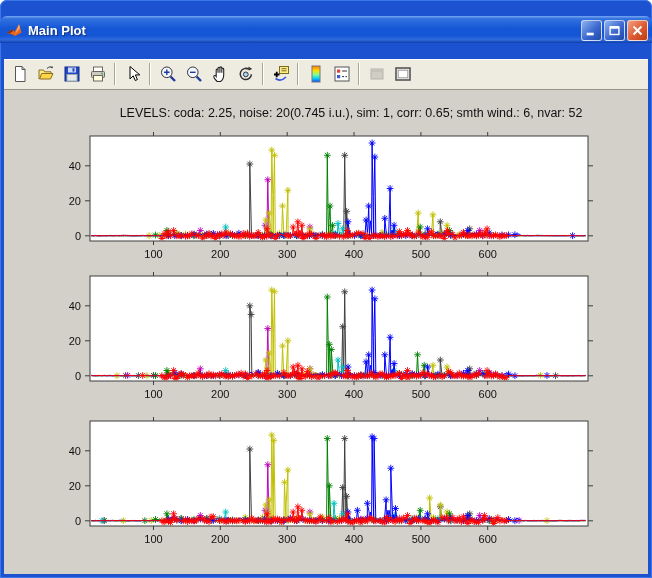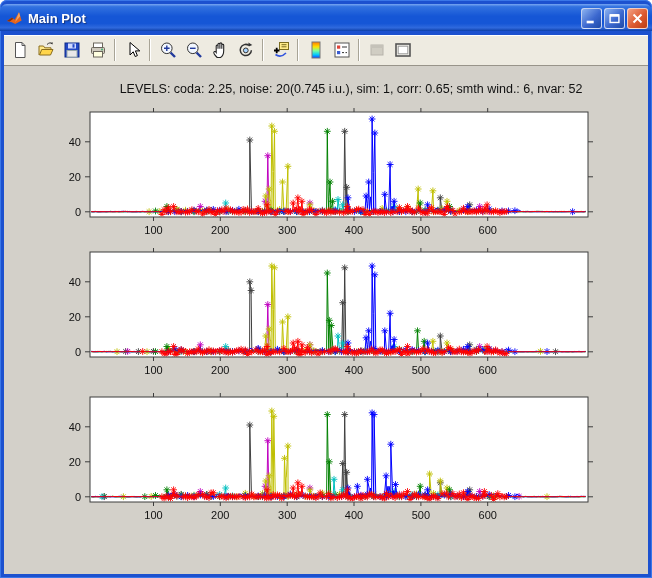--- a/index.html
+++ b/index.html
@@ -1,18 +1,18 @@
 <!DOCTYPE html>
 <html><head>
 <meta charset="utf-8">
 <style>
   *{margin:0;padding:0;box-sizing:border-box}
   html,body{width:652px;height:578px;background:#fff;font-family:"Liberation Sans",sans-serif;overflow:hidden}
   .window{width:652px;height:578px;display:flex;flex-direction:column;background:#1c51cf;border-radius:7px 7px 0 0;padding:0 4px 4px;box-shadow:inset 0 0 0 1px #3a77e8}
-  .titlebar{height:27px;flex:none;display:flex;align-items:center;gap:5px;margin:4px -4px;padding:1px 4px 0 6px;border-radius:7px 7px 0 0;
+  .titlebar{height:27px;flex:none;display:flex;align-items:center;gap:5px;margin:16px -4px;padding:1px 4px 0 6px;border-radius:7px 7px 0 0;
     background:linear-gradient(180deg,#79a7f2 0%,#3272e0 10%,#1556d6 45%,#1556d6 72%,#2f69dd 88%,#0d3fa8 100%)}
   .app-icon{width:17px;height:17px;display:inline-flex}
   .title{color:#fff;font-weight:bold;font-size:13px;text-shadow:1px 1px 1px #17367e;flex:1;white-space:nowrap}
   .winbtns{display:flex;gap:2px}
   .wbtn{width:21px;height:21px;border-radius:3px;border:1px solid rgba(255,255,255,.7);display:flex;align-items:center;justify-content:center;padding:0}
   .wbtn.min,.wbtn.max{background:linear-gradient(135deg,#8db3f0,#3c68cf 55%,#1e4aa8)}
   .wbtn.close{background:linear-gradient(135deg,#f3a083,#dd5a31 55%,#bc3e14)}
   .menubar{height:24px;flex:none;background:#eeebe1;display:flex;align-items:center;border-bottom:1px solid #d6d2c4;font-size:12px;padding:0 4px;position:relative}
   .menu-item{padding:3px 9px;color:#111;cursor:default}
   .dock-arrow{position:absolute;right:7px;top:6px;width:12px;height:12px;display:inline-flex}

